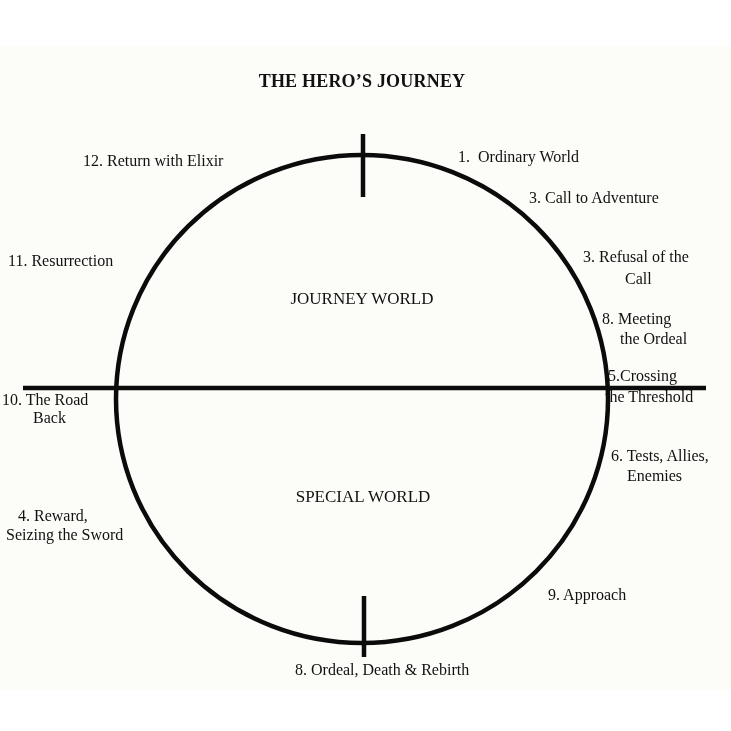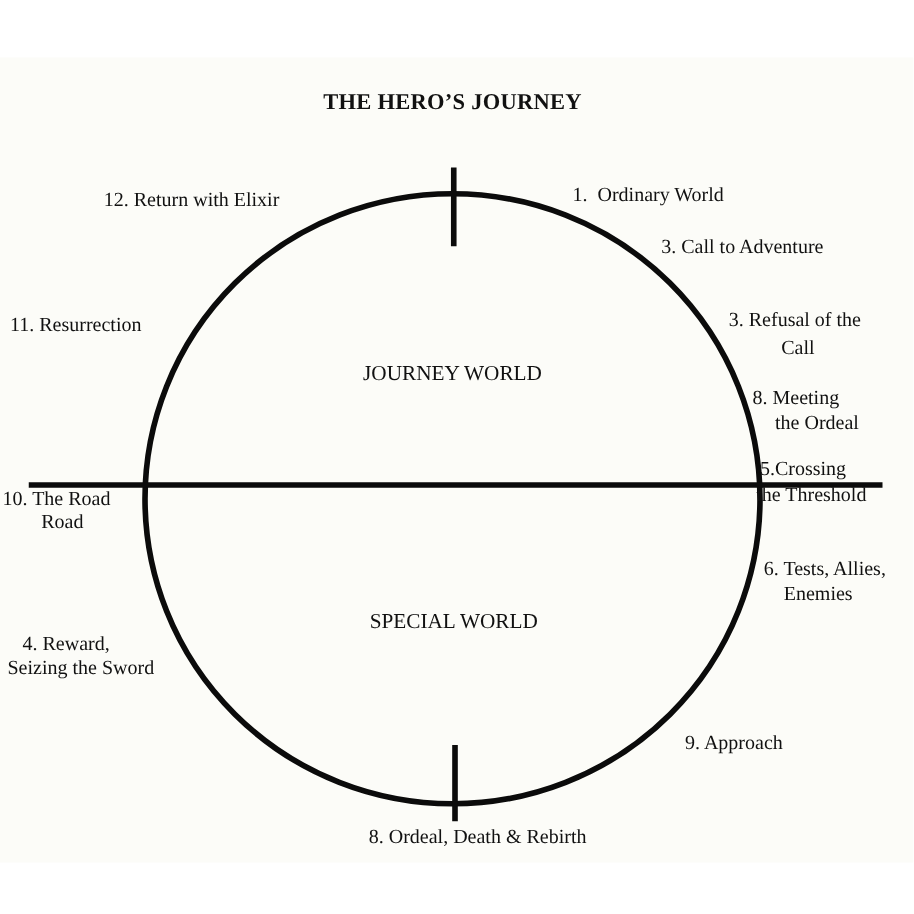--- a/index.html
+++ b/index.html
@@ -90,19 +90,19 @@
   <div class="stage-label" style="left:627px; top:466px;">Enemies</div>
 
   <div class="stage-label" style="left:548px; top:585px;">9. Approach</div>
 
   <div class="stage-label" style="left:295px; top:660px;">8. Ordeal, Death &amp; Rebirth</div>
 
   <div class="stage-label" style="left:18px; top:506px;">4. Reward,</div>
   <div class="stage-label" style="left:6px; top:525px;">Seizing the Sword</div>
 
   <div class="stage-label" style="left:2px; top:390px;">10. The Road</div>
-  <div class="stage-label" style="left:33px; top:408px;">Road</div>
+  <div class="stage-label" style="left:33px; top:408px;">Back</div>
 
   <div class="stage-label" style="left:8px; top:251px;">11. Resurrection</div>
 
   <div class="stage-label" style="left:83px; top:151px;">12. Return with Elixir</div>
 
 </div>
 
 </body></html>

